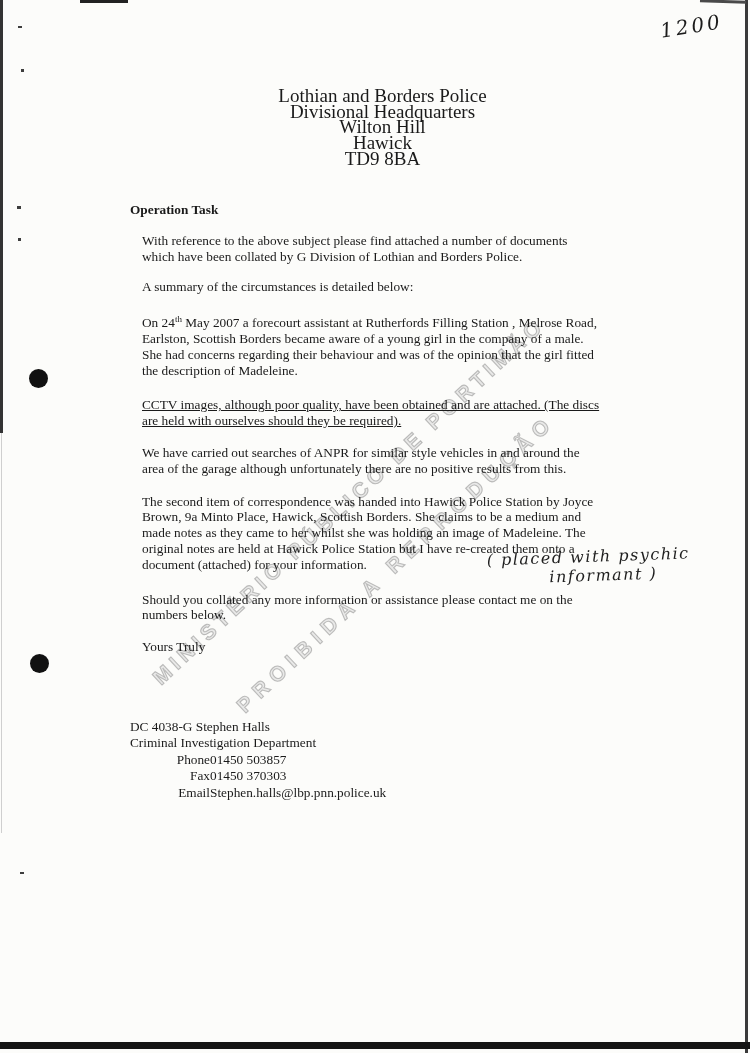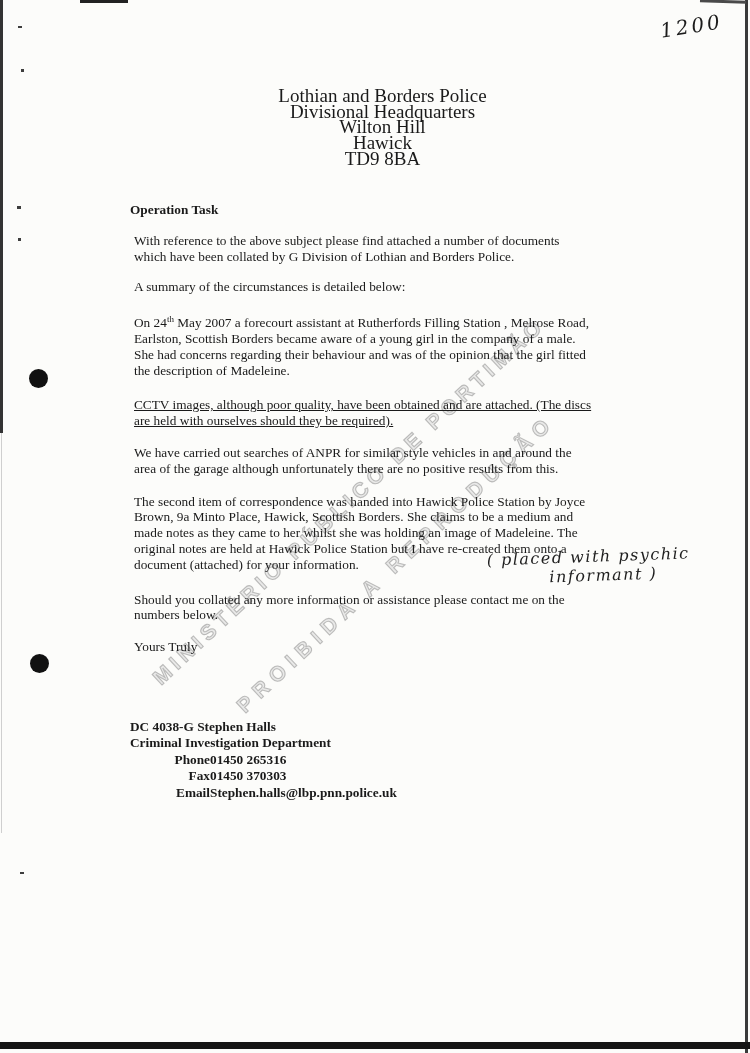--- a/index.html
+++ b/index.html
@@ -19,35 +19,35 @@
     left: 130px; top: 88px; width: 505px;
     text-align: center;
     font-size: 19px; line-height: 15.7px;
   }
   .body-block {
     position: absolute;
     left: 130px; top: 202px; width: 528px;
     font-size: 13.3px; line-height: 15.8px;
   }
   .subject { font-weight: bold; margin: 0 0 15px 0; }
-  .para { margin: 4px; white-space: pre-line; }
+  .para { margin: 12px; white-space: pre-line; }
   .m-intro   { margin-bottom: 15px; }
   .m-summary { margin-bottom: 20px; }
   .m-incident{ margin-bottom: 19px; }
   .m-cctv    { margin-bottom: 16px; text-decoration: underline; }
   .m-anpr    { margin-bottom: 17px; }
   .m-second  { margin-bottom: 19px; }
   .m-contact { margin-bottom: 16px; }
   .inline-pre { white-space: pre-line; }
   sup.ord { font-size: 9px; vertical-align: super; line-height: 0; }
 
   .signature-block {
     position: absolute;
     left: 130px; top: 719px;
-    font-size: 13.3px; line-height: 16.4px; font-weight: bold;
+    font-size: 13.3px; line-height: 16.4px;
   }
   .contact-row .c-label { display: inline-block; width: 80px; text-align: right; }
 
   
   .handnote {
     position: absolute;
     left: 487px; top: 547px;
     font-family: "DejaVu Serif", serif;
     font-style: italic;
     font-size: 16px; line-height: 19px;
@@ -145,21 +145,21 @@
 
   <div class="handnote">
     <div>( placed with psychic</div>
     <div class="line2">informant )</div>
   </div>
 
   <div class="signature-block">
     <div>DC 4038-G Stephen Halls</div>
     <div>Criminal Investigation Department</div>
     <div class="contact-row">
-      <span class="c-label">Phone</span><span>01450 265316</span>
+      <span class="c-label">Phone</span><span>01450 503857</span>
     </div>
     <div class="contact-row">
       <span class="c-label">Fax</span><span>01450 370303</span>
     </div>
     <div class="contact-row">
       <span class="c-label">Email</span><span>Stephen.halls@lbp.pnn.police.uk</span>
     </div>
   </div>
 
   <div class="artifact edge-left-dark"></div>

